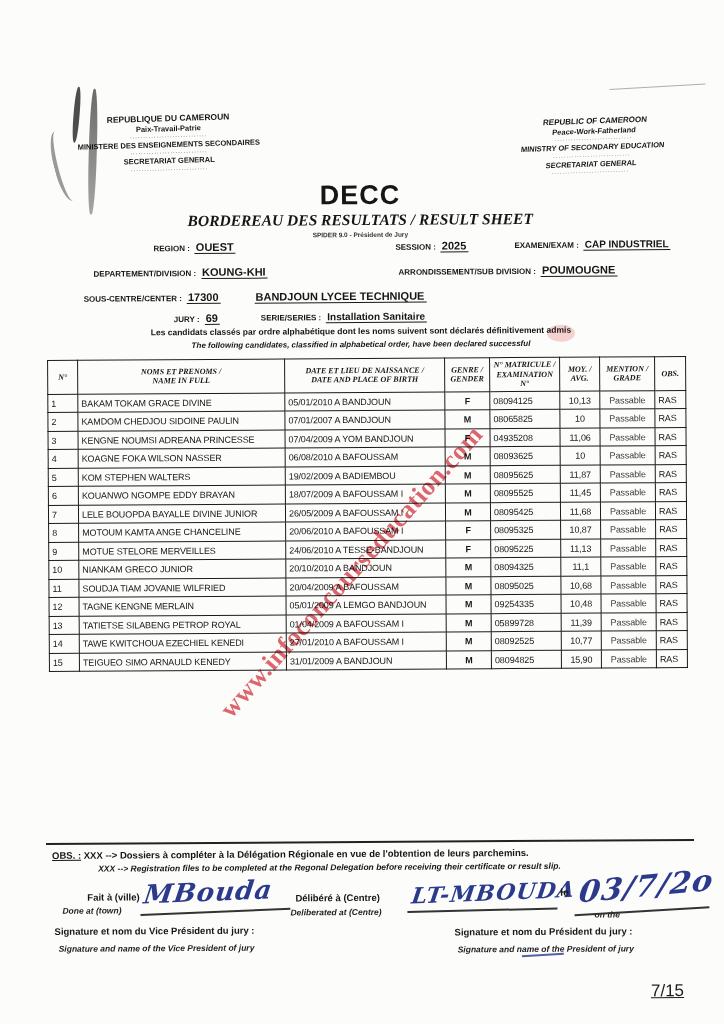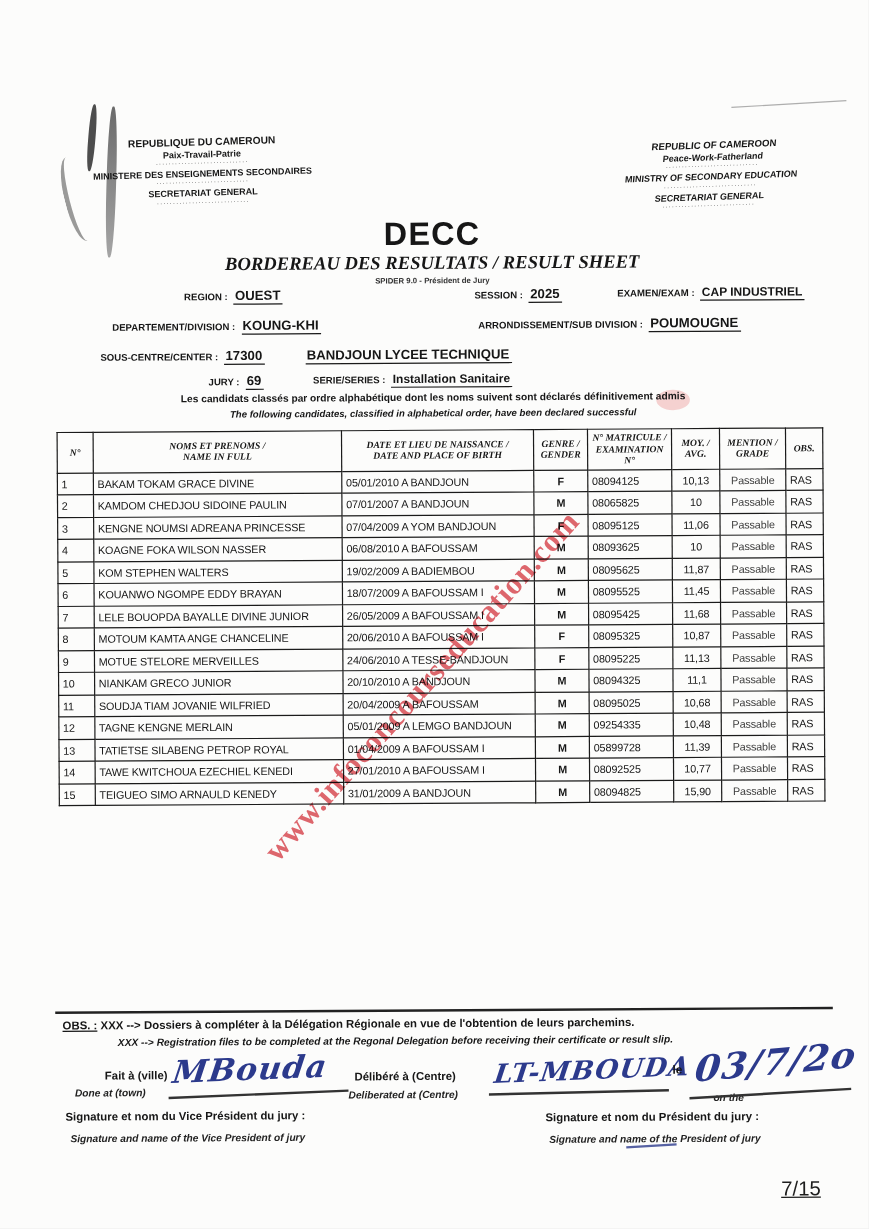--- a/index.html
+++ b/index.html
@@ -204,21 +204,21 @@
             <td class="c-matricule">08065825</td>
             <td class="c-avg">10</td>
             <td class="c-mention">Passable</td>
             <td class="c-obs">RAS</td>
           </tr>
           <tr>
             <td class="c-num">3</td>
             <td class="c-name">KENGNE NOUMSI ADREANA PRINCESSE</td>
             <td class="c-birth">07/04/2009 A YOM BANDJOUN</td>
             <td class="c-gender">F</td>
-            <td class="c-matricule">08095125</td>
+            <td class="c-matricule">04935208</td>
             <td class="c-avg">11,06</td>
             <td class="c-mention">Passable</td>
             <td class="c-obs">RAS</td>
           </tr>
           <tr>
             <td class="c-num">4</td>
             <td class="c-name">KOAGNE FOKA WILSON NASSER</td>
             <td class="c-birth">06/08/2010 A BAFOUSSAM</td>
             <td class="c-gender">M</td>
             <td class="c-matricule">08093625</td>

